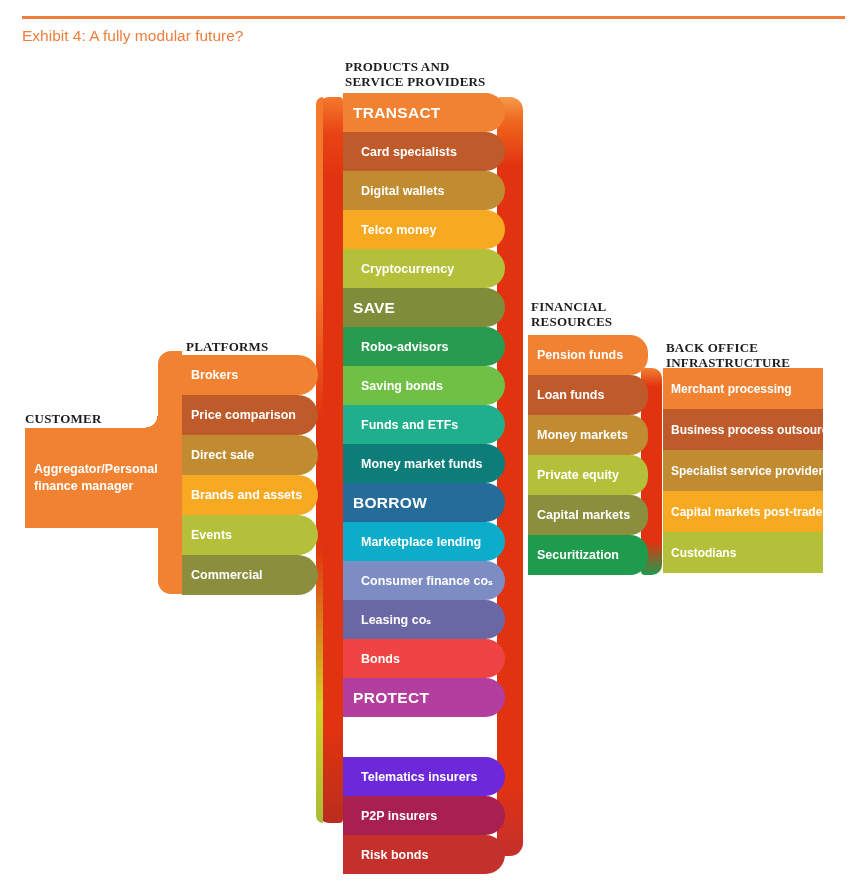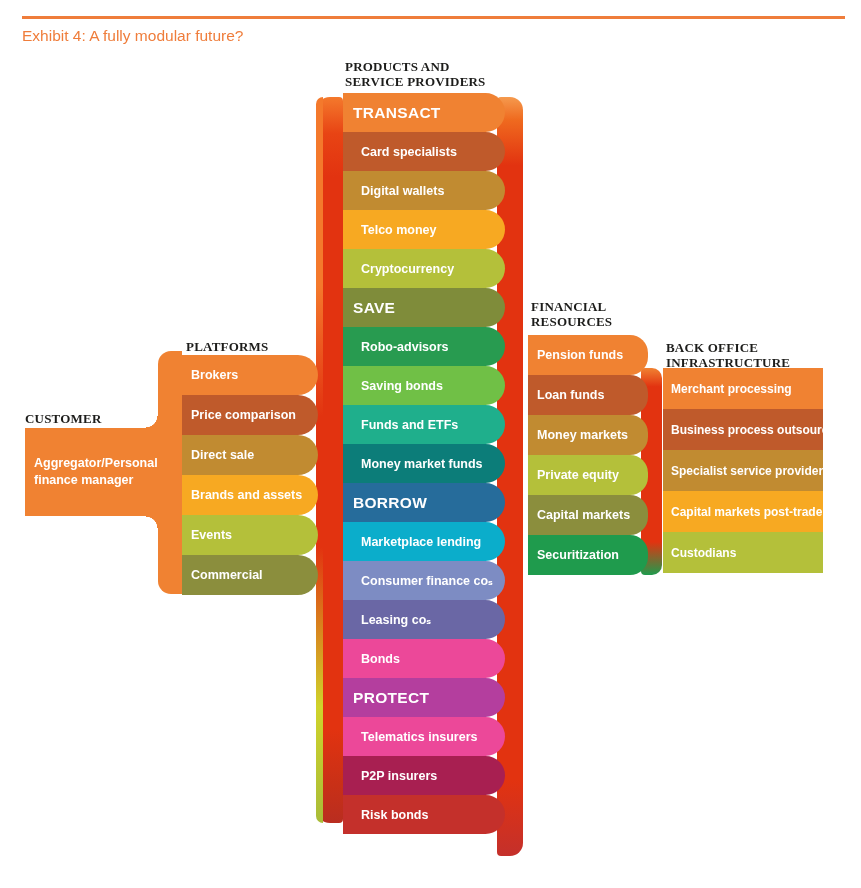--- a/index.html
+++ b/index.html
@@ -20,21 +20,21 @@
     line-height:1.12; white-space:pre-line; letter-spacing:.2px;font-family:Liberation Serif, serif;
   }
   .products-header  { left:345px; top:60px;  }
   .platforms-header { left:186px; top:340px; }
   .customer-header  { left:25px;  top:412px; }
   .financial-header { left:531px; top:300px; }
   .backoffice-header{ left:666px; top:341px; }
 
   
   .customer-block {
-    left:25px; top:428px; width:135px; height:88px;
+    left:25px; top:428px; width:135px; height:100px;
     color:#fff; font-weight:bold; font-size:12.5px; line-height:1.35;
     padding:8px 22px 8px 9px; display:flex; align-items:center; z-index:2;
   }
   .customer-trunk { left:158px; top:351px; width:24px; height:243px; background:#F08232; border-radius:13px 0 0 13px; z-index:1; }
   .fillet { width:12px; height:12px; z-index:1; }
   .fillet-top    { left:146px; top:416px; background:radial-gradient(circle at 0 0,    transparent 11px, #F08232 11.5px); }
   .fillet-bottom { left:146px; top:516px; background:radial-gradient(circle at 0 100%, transparent 11px, #F08232 11.5px); }
 
   
   .ribbon { z-index:1; }
@@ -159,27 +159,27 @@
       </div>
       <div class="band item-band" style="background: rgb(11, 173, 203);">
         <span>Marketplace lending</span>
       </div>
       <div class="band item-band" style="background: rgb(125, 140, 195);">
         <span>Consumer finance coₛ</span>
       </div>
       <div class="band item-band" style="background: rgb(106, 103, 165);">
         <span>Leasing coₛ</span>
       </div>
-      <div class="band item-band" style="background: #ec4899;">
+      <div class="band item-band" style="background: #ef4444;">
         <span>Bonds</span>
       </div>
       <div class="band header-band" style="background: rgb(180, 62, 158);">
         <span>PROTECT</span>
       </div>
-      <div class="band item-band" style="background: #ec4899;">
+      <div class="band item-band" style="background: #6d28d9; margin-top: 40px;">
         <span>Telematics insurers</span>
       </div>
       <div class="band item-band" style="background: rgb(168, 31, 81);">
         <span>P2P insurers</span>
       </div>
       <div class="band item-band" style="background: rgb(196, 48, 43);">
         <span>Risk bonds</span>
       </div>
     </div>
 

